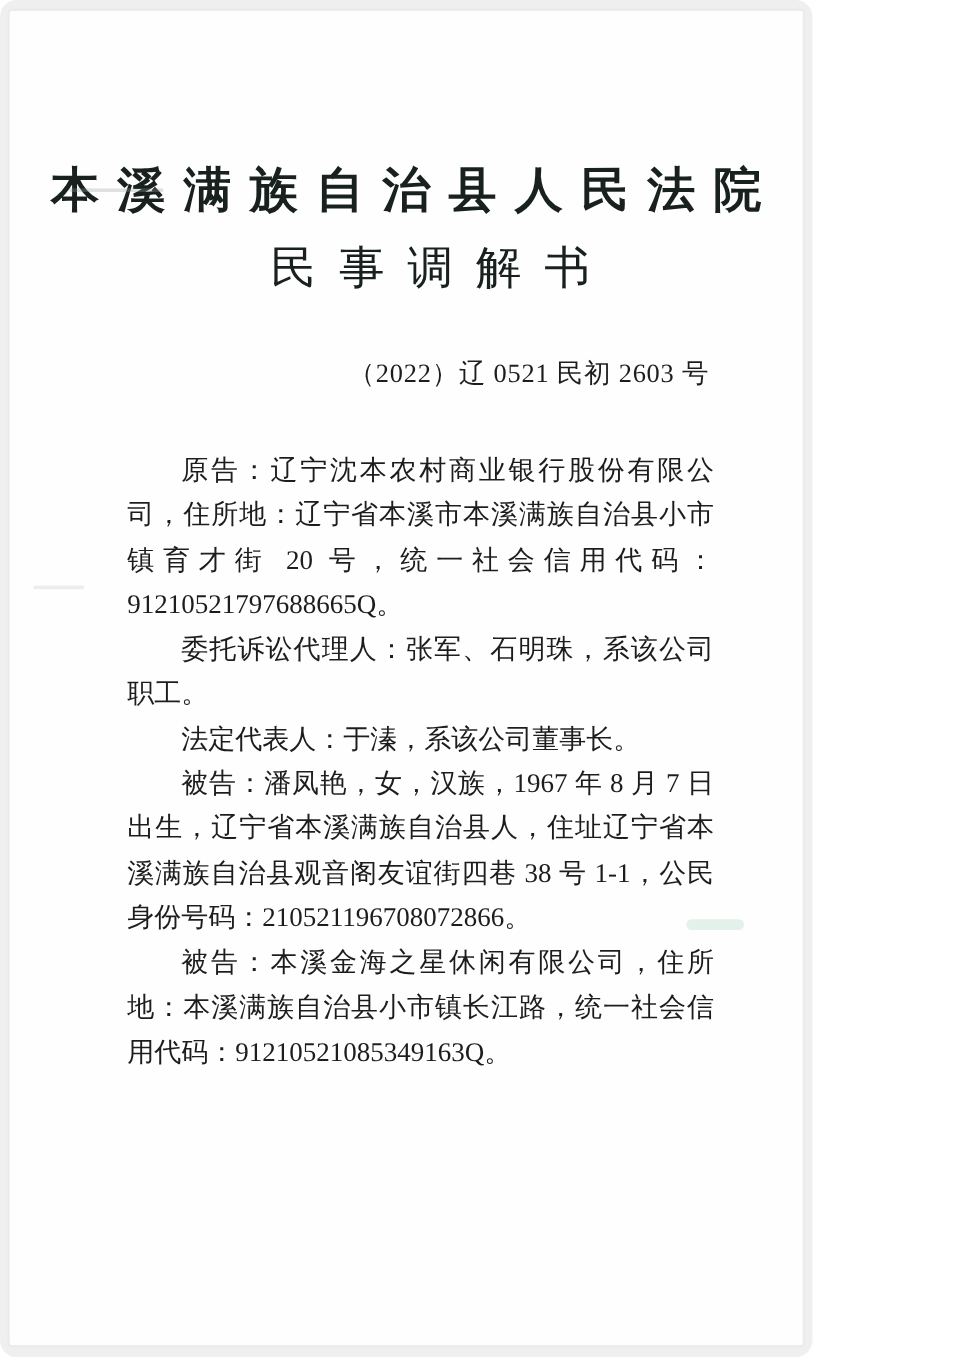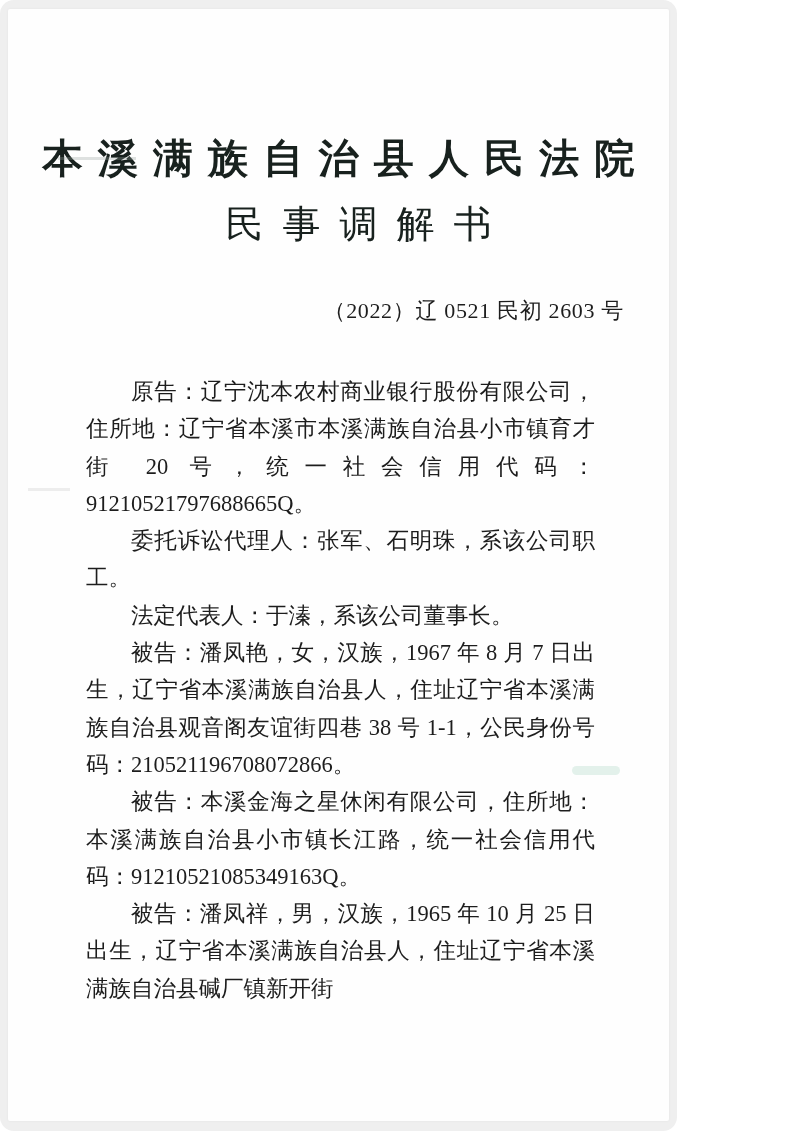--- a/index.html
+++ b/index.html
@@ -47,27 +47,27 @@
     line-height: 48px;
     font-weight: 400;
     letter-spacing: 0.5em;
     padding-left: 0.5em;
     color: var(--title-ink);
     white-space: nowrap;
   }
   .case-no {
     margin-top: 48px;
     text-align: right;
-    padding-right: 45px;
+    padding-right: 78px;
     font-size: 22px;
     line-height: 30px;
     letter-spacing: 0.03em;
   }
   .doc-body {
-    margin: 47px 74px 0 78px; 
+    margin: 47px 74px 0 98px; 
   }
   .doc-body p {
     margin: 0;
     text-indent: 2em;
     text-align: justify;
     font-size: 22.5px;
     line-height: 37.3px;
     color: var(--ink);
   }
   .page-no {
@@ -95,21 +95,20 @@
     <h2 class="doc-type">民事调解书</h2>
 
     <div class="case-no">（2022）辽 0521 民初 2603 号</div>
 
     <div class="doc-body">
       <p>原告：辽宁沈本农村商业银行股份有限公司，住所地：辽宁省本溪市本溪满族自治县小市镇育才街 20 号，统一社会信用代码：91210521797688665Q。</p>
       <p>委托诉讼代理人：张军、石明珠，系该公司职工。</p>
       <p>法定代表人：于溱，系该公司董事长。</p>
       <p>被告：潘凤艳，女，汉族，1967 年 8 月 7 日出生，辽宁省本溪满族自治县人，住址辽宁省本溪满族自治县观音阁友谊街四巷 38 号 1-1，公民身份号码：210521196708072866。</p>
       <p>被告：本溪金海之星休闲有限公司，住所地：本溪满族自治县小市镇长江路，统一社会信用代码：91210521085349163Q。</p>
-      <p>被告：潘凤祥，男，汉族，1965 年 10 月 25 日出生，辽宁省本溪满族自治县人，住址辽宁省本溪满族自治县碱厂镇新开街</p>
     </div>
 
     <div class="page-no">1</div>
   </div>
 
   <div class="artifact streak-left"></div>
   <div class="artifact streak-right"></div>
   <div class="artifact streak-margin"></div>
   <div class="artifact smudge-green"></div>
 </div>

